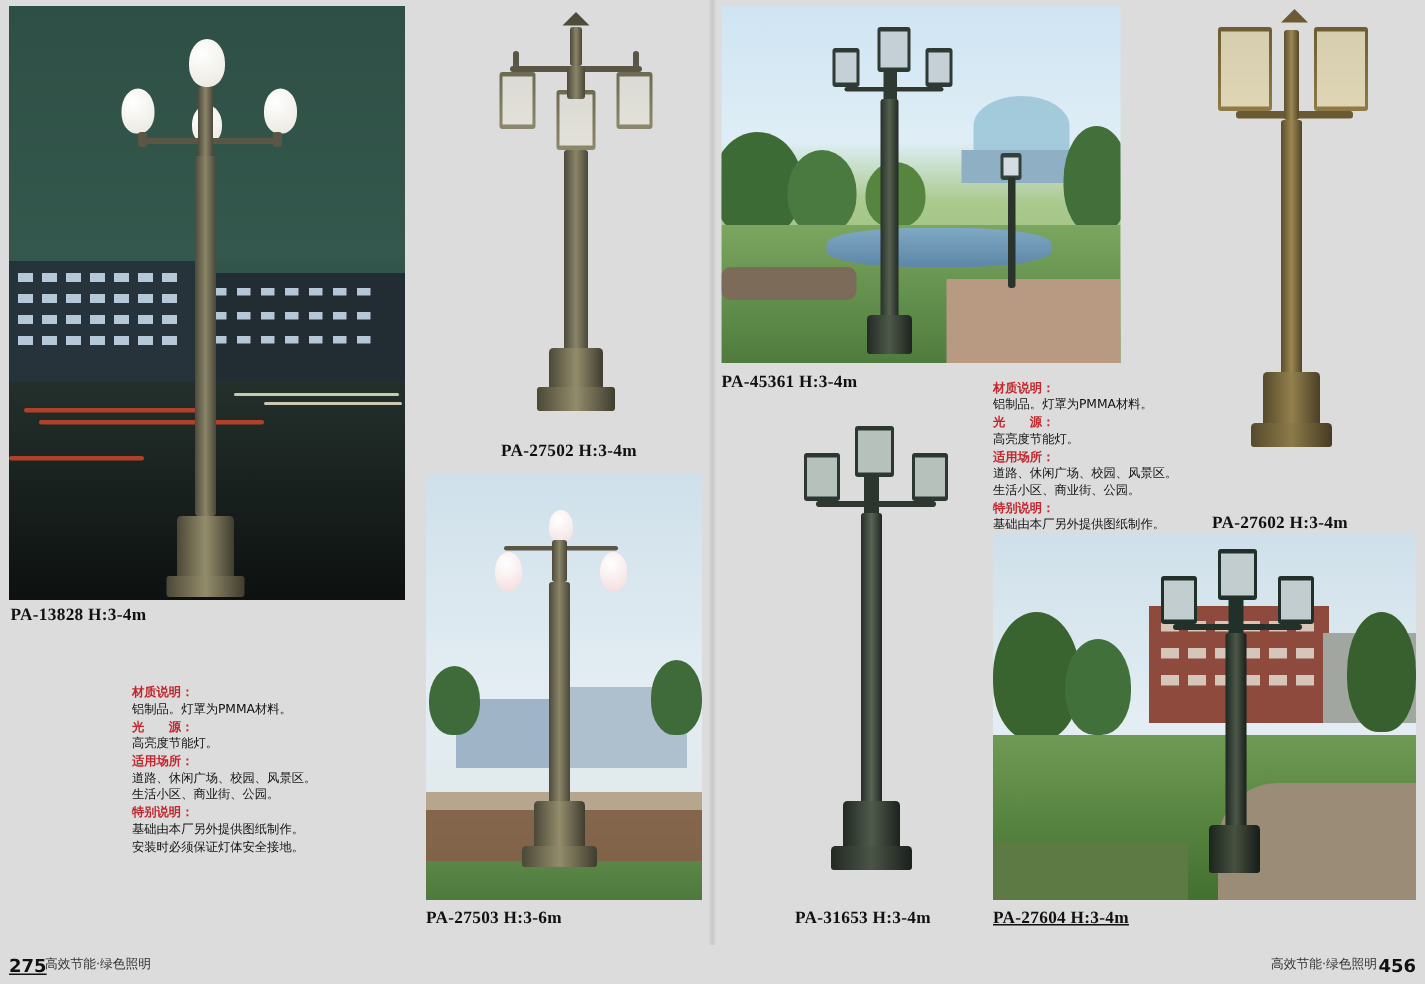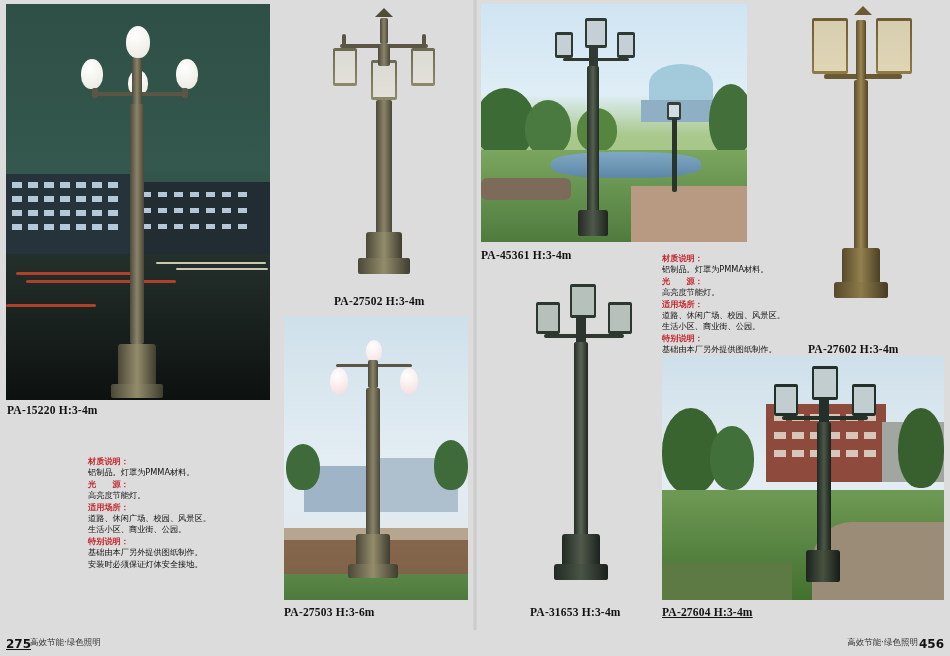--- a/index.html
+++ b/index.html
@@ -165,21 +165,21 @@
     <div class="globe" style="left:170px;top:55px;width:22px;height:30px;"></div>
     <div class="globe" style="left:122px;top:66px;width:20px;height:26px;"></div>
     <div class="arm" style="left:88px;top:88px;width:92px;height:4px;border-radius:4px;"></div>
     <div class="arm" style="left:86px;top:84px;width:6px;height:10px;"></div>
     <div class="arm" style="left:176px;top:84px;width:6px;height:10px;"></div>
     <div class="pole" style="left:126px;top:54px;width:10px;height:46px;"></div>
     <div class="pole" style="left:124px;top:100px;width:14px;height:240px;"></div>
     <div class="base" style="left:112px;top:340px;width:38px;height:46px;"></div>
     <div class="base" style="left:105px;top:380px;width:52px;height:14px;border-radius:2px;"></div>
   </div>
-  <div class="cap" style="left:7px;top:404px;">PA-15220 H:3-4m</div>
+  <div class="cap" style="left:7px;top:404px;">PA-13828 H:3-4m</div>
 
   <div class="spec" style="left:88px;top:456px;">
     <div class="ln hd">材质说明：</div>
     <div class="ln">铝制品。灯罩为PMMA材料。</div>
     <div class="ln hd">光　　源：</div>
     <div class="ln">高亮度节能灯。</div>
     <div class="ln hd">适用场所：</div>
     <div class="ln">道路、休闲广场、校园、风景区。</div>
     <div class="ln">生活小区、商业街、公园。</div>
     <div class="ln hd">特别说明：</div>

